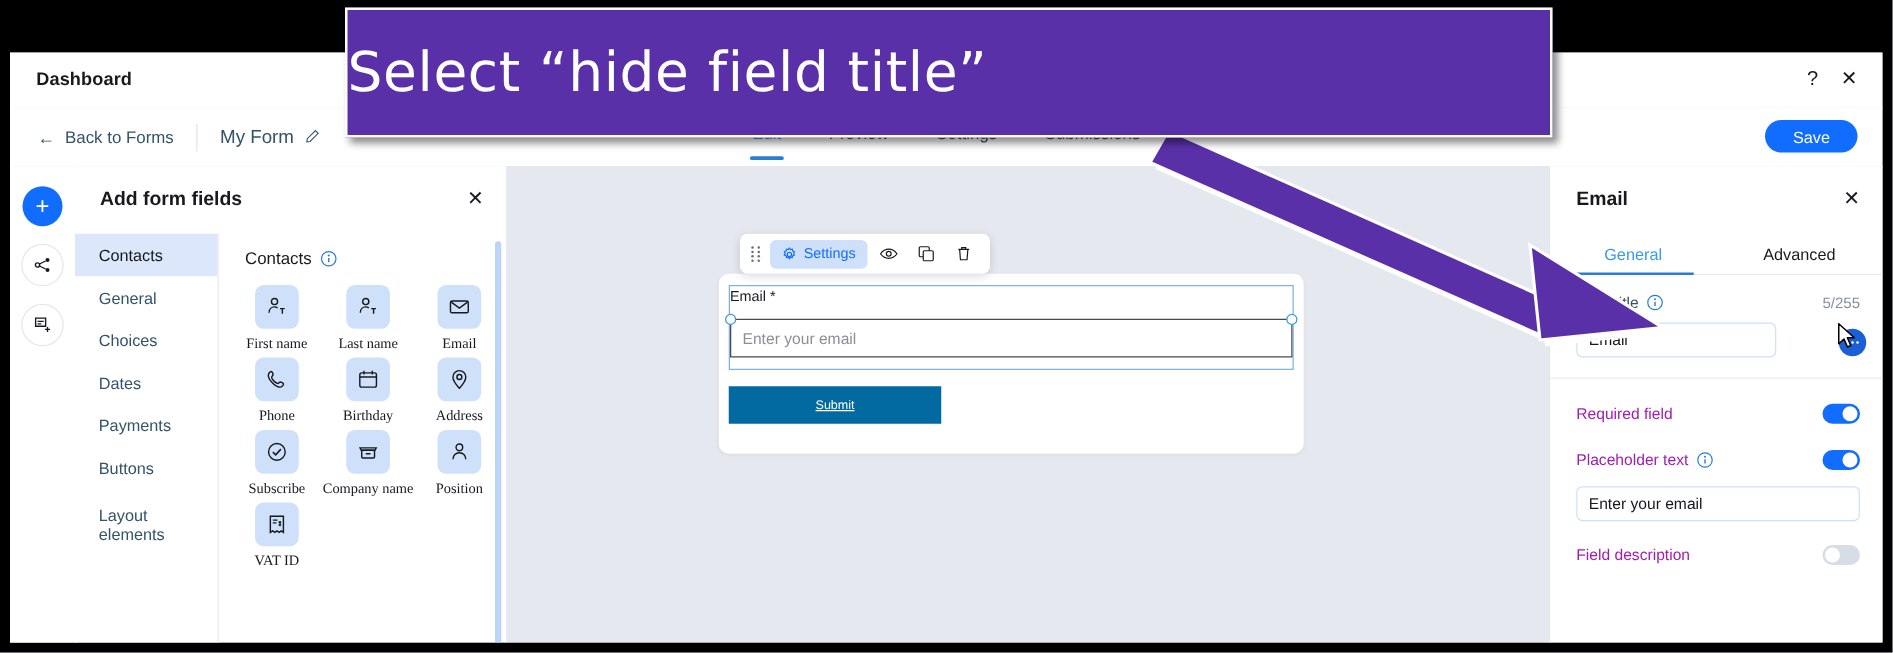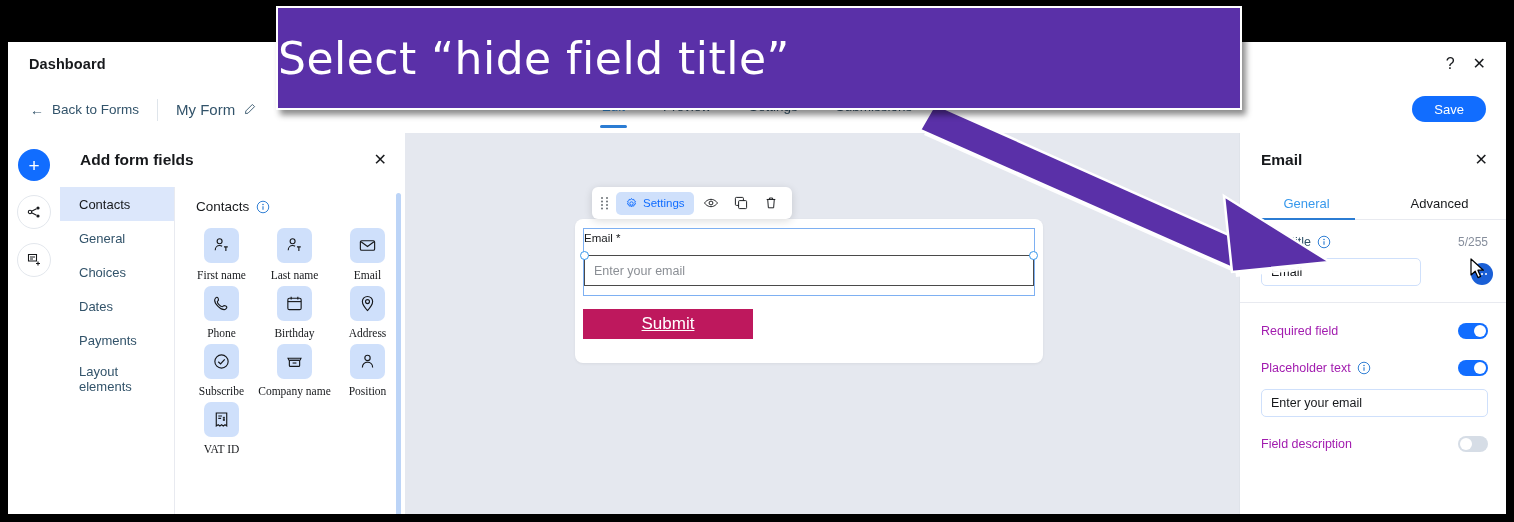--- a/index.html
+++ b/index.html
@@ -97,21 +97,21 @@
   .fp-title{font-size:15.5px;font-weight:bold;color:#17191c;}
   .fp-close{margin-left:auto;font-size:16px;color:#17191c;cursor:pointer;line-height:1;}
 
   .fp-body{position:absolute;left:0;top:54px;right:0;bottom:0;display:flex;}
   .cats{width:63px;flex:0 0 114px;border-right:1px solid #e8eaf0;padding-top:0;background:#fff;}
   .cat{
     height:34px;display:flex;align-items:center;padding-left:19px;
     font-size:13px;color:#32536a;cursor:pointer;
   }
   .cat.active{background:#dce7fb;color:#17191c;}
-  .cat.two{height:44px;line-height:15px;align-items:center;}
+  .cat.two{height:44px;line-height:15px;align-items:flex-end;}
   .cat.two span{display:block;}
 
   .fieldgrid-wrap{flex:1;position:relative;overflow:hidden;}
   .fg-head{display:flex;align-items:center;gap:7px;padding:12px 0 0 21px;}
   .fg-head-txt{font-size:13.5px;color:#17191c;}
   .info-ic{width:14px;height:14px;display:block;}
 
   .fgrid{
     display:grid;grid-template-columns:repeat(3,1fr);
     padding:14px 22px 10px 10px;gap:4px 0;font-family:Liberation Serif, serif;
@@ -159,21 +159,21 @@
     border:1px solid #4a4a4a;background:#fff;box-sizing:border-box;
     display:flex;align-items:center;padding-left:9px;
   }
   .inputbox span{font-size:12.5px;color:#8b8f95;}
   .handle{
     position:absolute;width:7px;height:7px;border-radius:50%;
     background:#fff;border:1px solid #3899ec;
   }
   .submit-btn{
     position:absolute;left:8px;top:90px;width:170px;height:30px;
-    background:#be185d;color:#fff;border:none;font-size:17px;font-family:inherit;cursor:pointer;text-decoration:underline;
+    background:#0369a1;color:#fff;border:none;font-size:10px;font-family:inherit;cursor:pointer;text-decoration:underline;
   }
 
   
   .rpanel{
     position:absolute;right:0;top:0;width:266px;height:100%;
     background:#fff;border-left:1px solid #dfe3ea;
   }
   .rp-head{height:54px;display:flex;align-items:center;padding:0 18px 0 21px;}
   .rp-title{font-size:15.5px;font-weight:bold;color:#17191c;}
   .rp-close{margin-left:auto;font-size:16px;color:#17191c;cursor:pointer;line-height:1;}
@@ -310,20 +310,21 @@
           <div class="fp-close">✕</div>
         </div>
 
         <div class="fp-body">
           <div class="cats">
             <div class="cat active">Contacts</div>
             <div class="cat">General</div>
             <div class="cat">Choices</div>
             <div class="cat">Dates</div>
             <div class="cat">Payments</div>
+            <div class="cat">Buttons</div>
             <div class="cat two">
               <span>Layout elements</span>
             </div>
           </div>
 
           <div class="fieldgrid-wrap">
             <div class="fg-head">
               <span class="fg-head-txt">Contacts</span>
               <svg class="info-ic" viewBox="0 0 16 16">
                 <circle cx="8" cy="8" r="6.6" fill="none" stroke="#2b7cd3" stroke-width="1.1"></circle>

